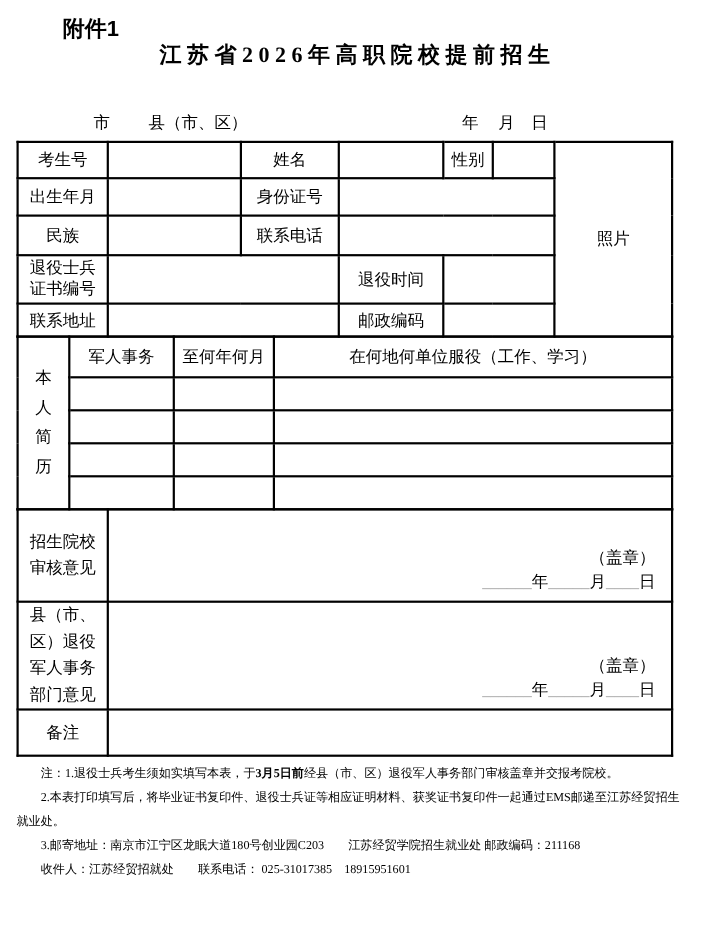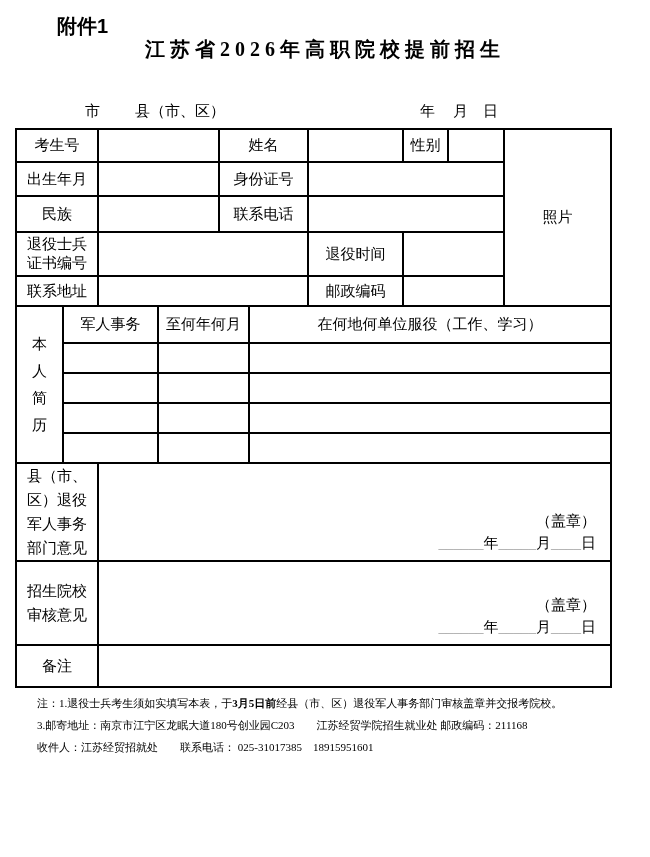--- a/index.html
+++ b/index.html
@@ -163,47 +163,48 @@
       </tr>
     </tbody>
       </table>
 
     <table>
       <colgroup>
         <col style="width:82px">
           <col style="width:513px">
       </colgroup>
       <tbody>
-          <tr style="height:97px">
+          <tr style="height:84px">
+        <td class="pre college-label">招生院校
+审核意见</td>
+        <td class="opinion-cell">
+          <div class="seal-line">（盖章）</div>
+          <div class="date-line"><span class="u">______</span><span>年</span><span class="u">_____</span><span>月</span><span class="u">____</span><span>日</span>
+          </div>
+        </td>
+      </tr>
+      <tr style="height:97px">
         <td class="pre opinion-label">县（市、
 区）退役
 军人事务
 部门意见</td>
         <td class="opinion-cell">
           <div class="seal-line">（盖章）</div>
           <div class="date-line"><span class="u">______</span><span>年</span><span class="u">_____</span><span>月</span><span class="u">____</span><span>日</span>
           </div>
         </td>
       </tr>
-      <tr style="height:84px">
-        <td class="pre college-label">招生院校
-审核意见</td>
-        <td class="opinion-cell">
-          <div class="seal-line">（盖章）</div>
-          <div class="date-line"><span class="u">______</span><span>年</span><span class="u">_____</span><span>月</span><span class="u">____</span><span>日</span>
-          </div>
-        </td>
-      </tr>
       <tr style="height:42px">
         <td>备注</td>
         <td></td>
       </tr>
     </tbody>
       </table>
   </div>
 
   <div class="notes">
     <p><span>注：1.退役士兵考生须如实填写本表，于</span><span class="nbold">3月5日前</span><span>经县（市、区）退役军人事务部门审核盖章并交报考院校。</span></p>
+    <p>2.本表打印填写后，将毕业证书复印件、退役士兵证等相应证明材料、获奖证书复印件一起通过EMS邮递至江苏经贸招生就业处。</p>
     <p>3.邮寄地址：南京市江宁区龙眠大道180号创业园C203　　江苏经贸学院招生就业处 邮政编码：211168</p>
     <p>收件人：江苏经贸招就处　　联系电话： 025-31017385　18915951601</p>
   </div>
 
 </div>
 
 </body></html>

